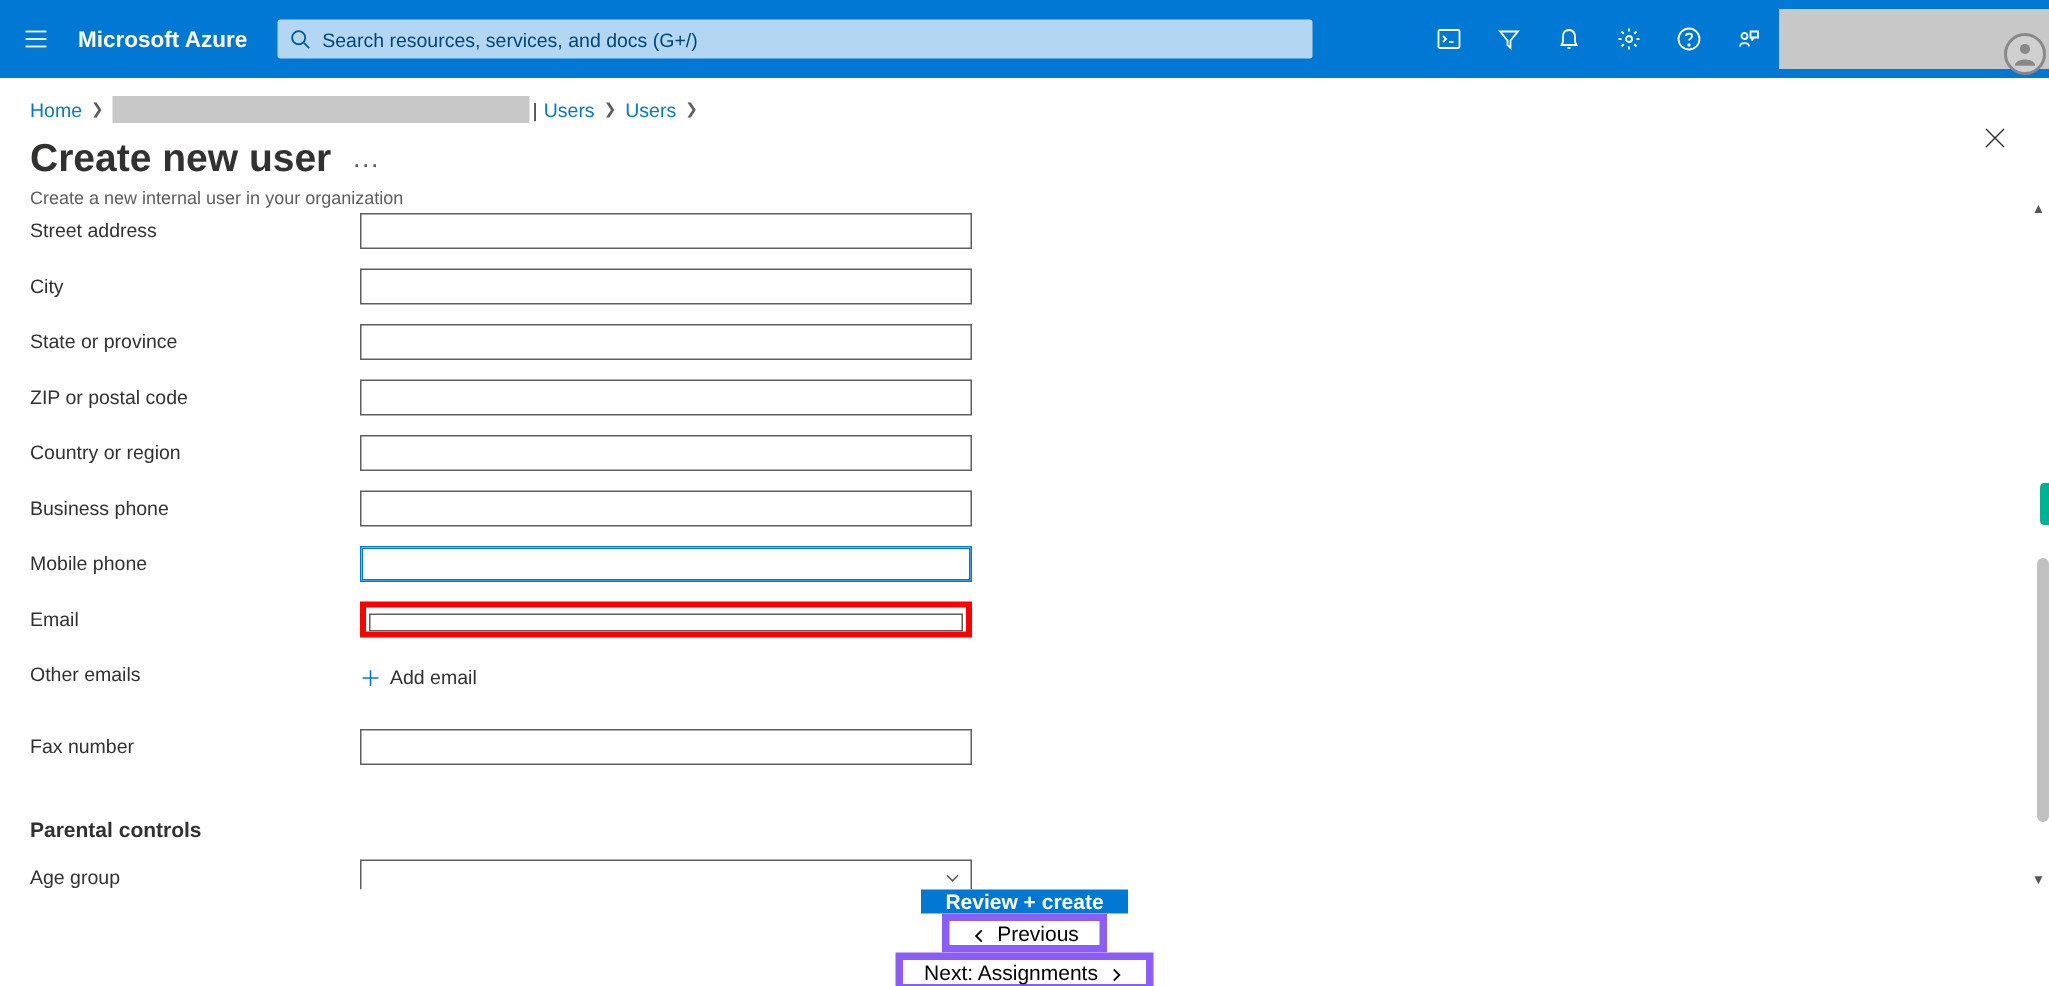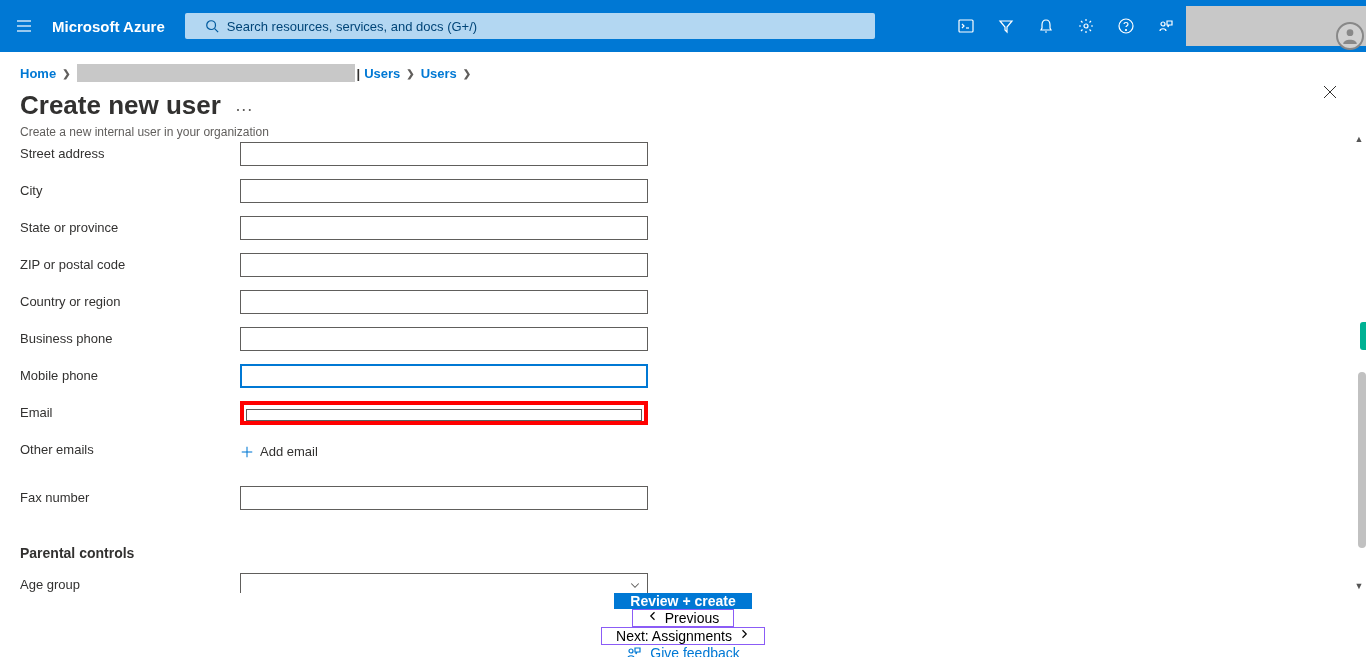--- a/index.html
+++ b/index.html
@@ -4,33 +4,33 @@
 <style>
 * { box-sizing: border-box; margin: 0; padding: 0; }
 html, body { width: 1366px; height: 657px; font-family: "Segoe UI", Arial, sans-serif; font-size: 13px; color: #323130; overflow: hidden; background: #fff; }
 
 
 .topbar { height: 52px; background: #0078d4; display: flex; align-items: center; color: #fff; }
 .hamburger { width: 48px; height: 40px; display: flex; align-items: center; justify-content: center; cursor: pointer; }
 .hamburger svg { width: 16px; height: 16px; }
 .brand { font-size: 15px; font-weight: 600; padding: 0 14px 0 4px; white-space: nowrap; }
 .search-wrap { flex: 0 0 690px; margin-left: 6px; }
-.search { height: 26px; background: #b3d7f2; border-radius: 2px; display: flex; align-items: center; padding: 0 20px; }
+.search { height: 26px; background: #b3d7f2; border-radius: 2px; display: flex; align-items: center; padding: 0 8px; }
 .search svg { width: 14px; height: 14px; margin-right: 8px; color: #005a9e; }
 .search-text { color: #004578; font-size: 13px; }
 .topbar-spacer { flex: 1; }
 .top-icons { display: flex; align-items: center; }
 .top-icon { width: 40px; height: 40px; display: flex; align-items: center; justify-content: center; cursor: pointer; }
 .top-icon svg { width: 16px; height: 16px; }
 .account-box { width: 180px; height: 40px; background: #c8c8c8; position: relative; }
 .avatar-circ { position: absolute; right: 2px; bottom: -4px; width: 28px; height: 28px; border-radius: 50%; background: #d0d0d0; border: 2px solid #888; display:flex; align-items:center; justify-content:center;}
 .avatar-circ svg{width:18px;height:18px;color:#888;}
 
 
-.breadcrumb { height: 32px; display: flex; align-items: center; padding: 10px 20px 0 20px; font-size: 13px; font-weight: bold; }
+.breadcrumb { height: 32px; display: flex; align-items: center; padding: 10px 20px 0 20px; font-size: 13px; }
 .breadcrumb a { color: #0078d4; text-decoration: none; cursor: pointer; }
 .bc-sep { color: #605e5c; margin: 0 6px; font-size: 10px; }
 .bc-masked { width: 278px; height: 18px; background: #c8c8c8; display: inline-block; position: relative; }
 .bc-pipe { color: #323130; margin-left: 2px; }
 
 
 .page-head { padding: 6px 20px 0 20px; position: relative; }
 .page-title-row { display: flex; align-items: center; gap: 14px;}
 .page-title { font-size: 26px; font-weight: 600; }
 .page-more { color: #605e5c; font-size: 18px; line-height: 10px; cursor: pointer; margin-top:6px;}
@@ -57,21 +57,21 @@
 
 .scroll-rail { position: absolute; top: 132px; right: 0; width: 14px; bottom: 64px; }
 .scroll-arrow { width: 14px; height: 14px; color:#555; display:flex; align-items:center; justify-content:center; font-size:9px;}
 .scroll-thumb { position:absolute; right:0; top: 240px; width:8px; height:176px; background:#c1c1c1; border-radius:4px;}
 .scroll-arrow.bot{position:absolute;bottom:0;}
 .green-tab { position:absolute; right:0; top:322px; width:6px; height:28px; background:#00b294; border-radius:3px 0 0 3px;}
 
 
 .footer { position: absolute; left: 0; right: 0; bottom: 0; height: 64px; display:flex; align-items:center; padding: 0 20px; background:#fff;flex-direction:column;}
 .btn-primary { background:#0078d4; color:#fff; border:none; height:32px; padding:0 16px; font-size:14px; font-weight:600; cursor:pointer;}
-.btn-sec { background:#fff; border:1px solid #8b5cf6; height:32px; padding:0 14px; font-size:14px; cursor:pointer; display:inline-flex; align-items:flex-start; gap:6px;}
+.btn-sec { background:#fff; border:5px solid #8b5cf6; height:32px; padding:0 14px; font-size:14px; cursor:pointer; display:inline-flex; align-items:flex-end; gap:6px;}
 .btn-sec svg{width:12px;height:12px;}
 .footer-gap { width: 80px;}
 .btn-gap { width: 12px;}
 .footer-spacer { flex:1;}
 .feedback { color:#0078d4; display:inline-flex; align-items:center; gap:8px; cursor:pointer; font-size:14px;}
 .feedback svg{width:16px;height:16px;}
 </style>
 </head>
 <body>
 

